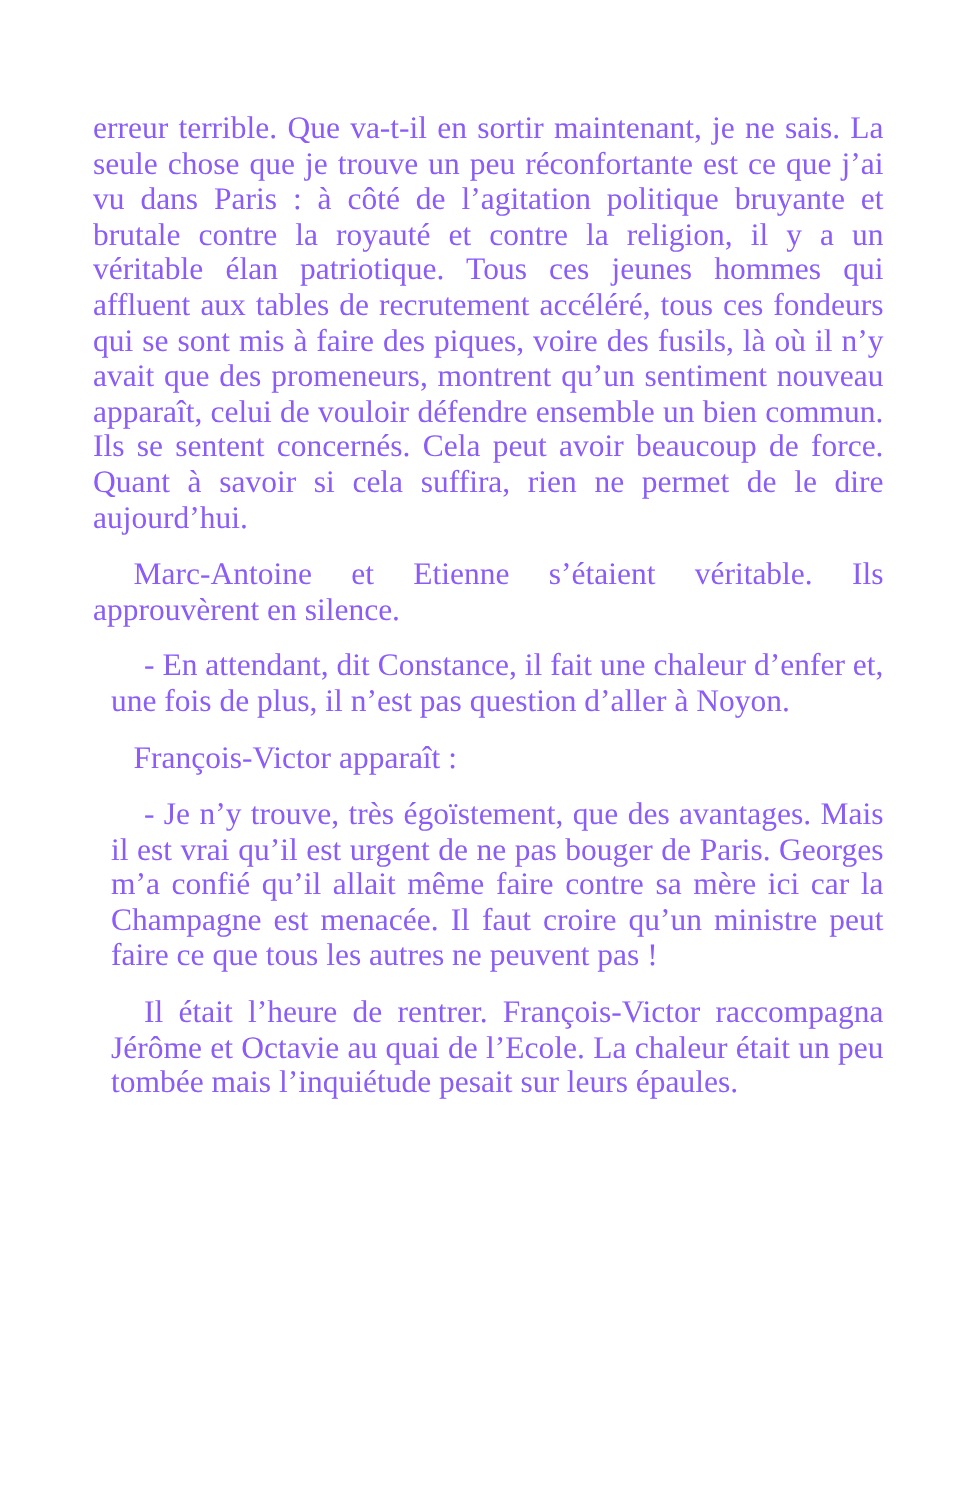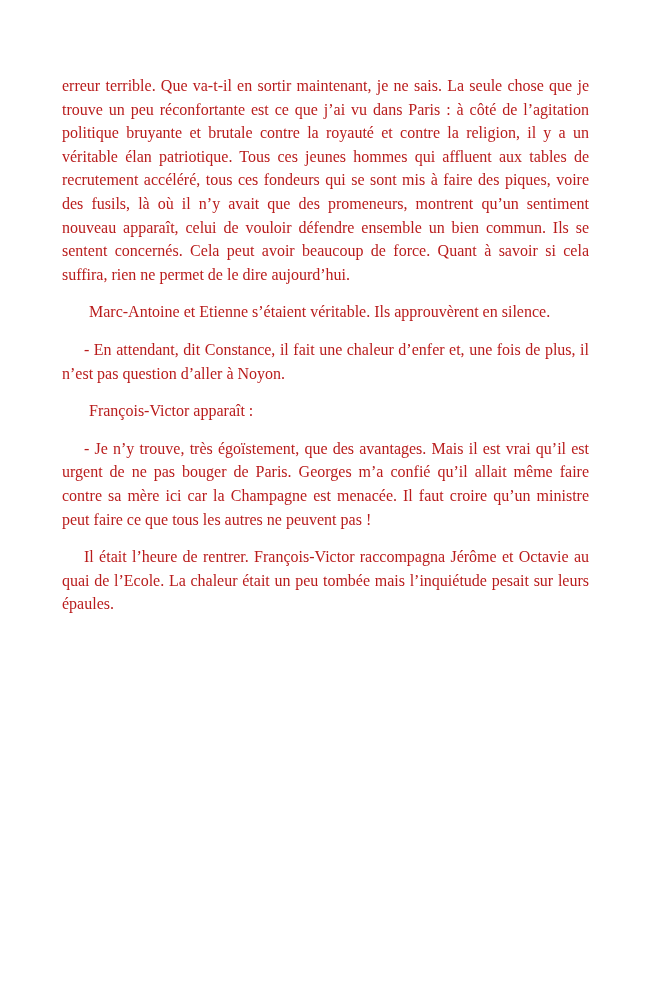--- a/index.html
+++ b/index.html
@@ -12,31 +12,31 @@
       height: 1008px;
       position: relative;
       overflow: hidden;
     }
     .page {
       position: absolute;
       left: 62px;
       top: 74px;
       width: 527px;
       font-family: "Liberation Serif", "DejaVu Serif", serif;
-      font-size: 16px;
+      font-size: 21px;
       line-height: 23.6px;
-      color: #b91c1c;
+      color: #8b5cf6;
     }
     .para {
       margin: 0 0 14px 0;
       text-align: justify;
       text-justify: inter-word;
     }
     .indent-wide { text-indent: 27px; }
-    .indent-narrow { text-indent: 22px; }
+    .indent-narrow { text-indent: 22px; margin-left: 12px; }
     .indent-none { text-indent: 0; }
   </style>
 </head>
 <body>
 
 <div class="page">
   <p class="para indent-none">erreur terrible. Que va-t-il en sortir maintenant, je ne sais. La seule chose que je trouve un peu réconfortante est ce que j’ai vu dans Paris : à côté de l’agitation politique bruyante et brutale contre la royauté et contre la religion, il y a un véritable élan patriotique. Tous ces jeunes hommes qui affluent aux tables de recrutement accéléré, tous ces fondeurs qui se sont mis à faire des piques, voire des fusils, là où il n’y avait que des promeneurs, montrent qu’un sentiment nouveau apparaît, celui de vouloir défendre ensemble un bien commun. Ils se sentent concernés. Cela peut avoir beaucoup de force. Quant à savoir si cela suffira, rien ne permet de le dire aujourd’hui.</p>
   <p class="para indent-wide">Marc-Antoine et Etienne s’étaient véritable. Ils approuvèrent en silence.</p>
   <p class="para indent-narrow">- En attendant, dit Constance, il fait une chaleur d’enfer et, une fois de plus, il n’est pas question d’aller à Noyon.</p>
   <p class="para indent-wide">François-Victor apparaît :</p>

